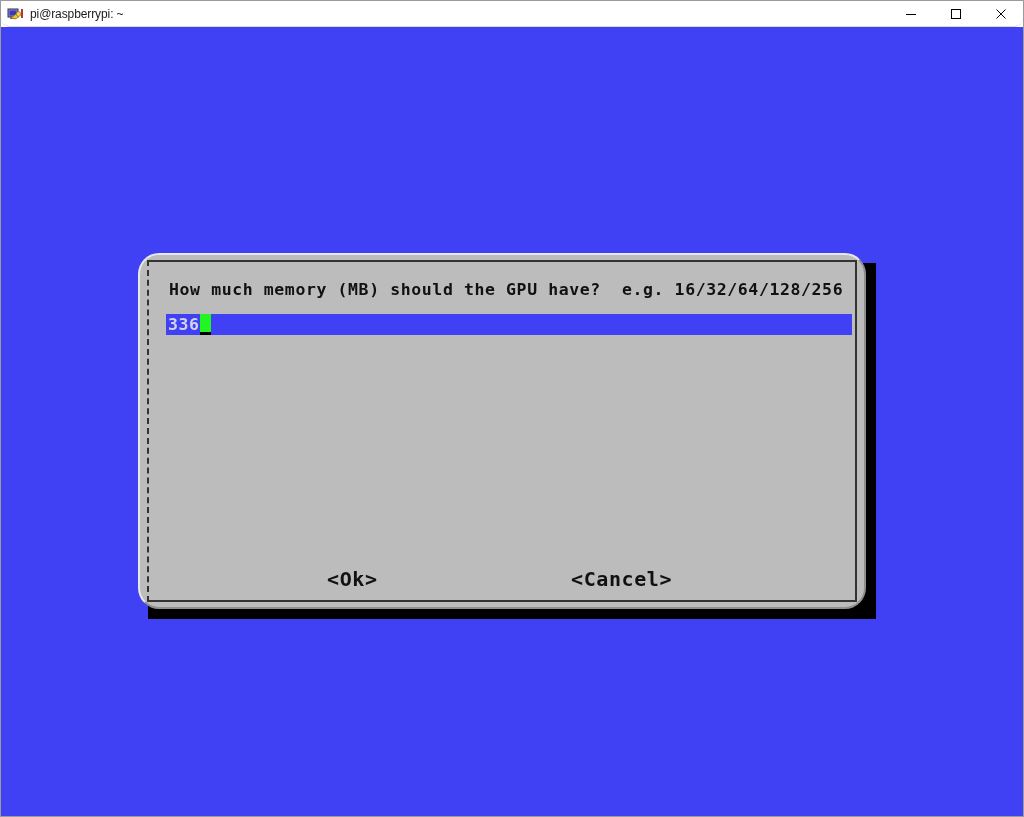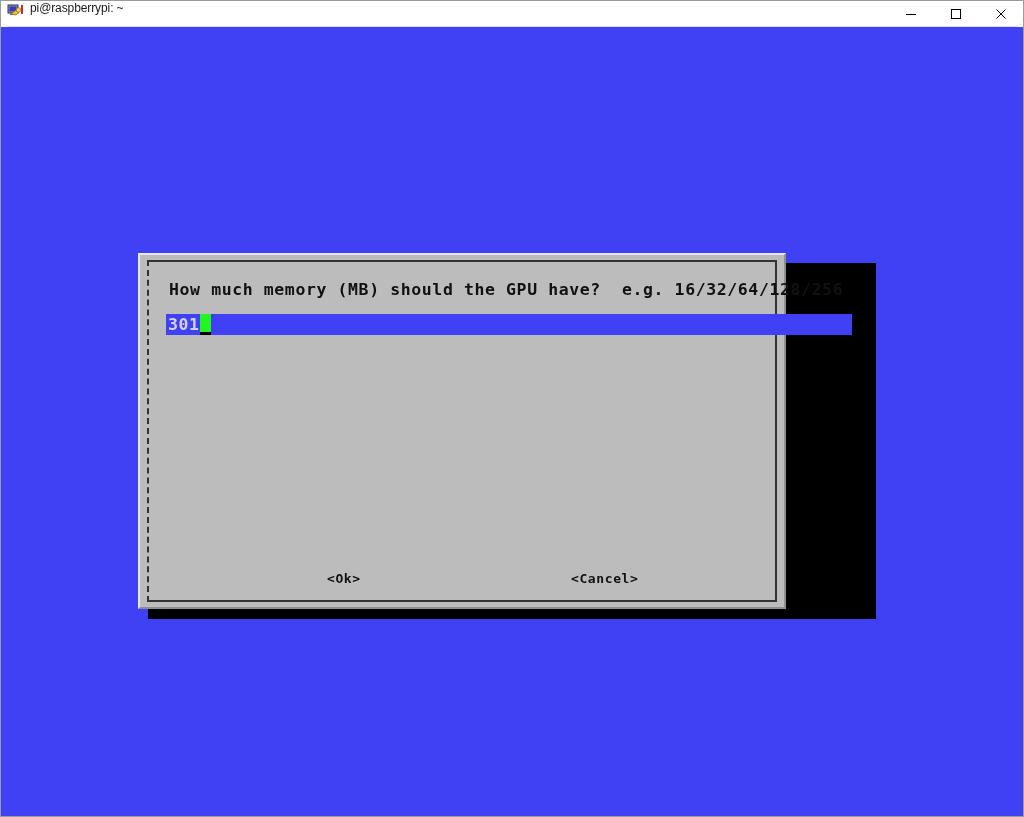--- a/index.html
+++ b/index.html
@@ -26,20 +26,21 @@
     border: 1px solid #9b9b9b;
     display: flex;
     flex-direction: column;
   }
 
   .titlebar {
     height: 25px;
     min-height: 25px;
     background: #ffffff;
     display: flex;
+    align-items: center;
     position: relative;
     border-bottom: 1px solid #d9d9d9;
     border-radius: 9px;
   }
 
   .title-icon {
     width: 18px;
     height: 18px;
     margin-left: 5px;
     margin-right: 6px;
@@ -87,28 +88,29 @@
     top: 236px;
     width: 728px;
     height: 356px;
     background: #000000;
   }
 
   .dialog {
     position: absolute;
     left: 137px;
     top: 226px;
-    width: 648px;
+    width: 728px;
     height: 356px;
     background: #bcbcbc;
     box-sizing: border-box;
     border-top: 2px solid #e8e8e8;
     border-left: 2px solid #e8e8e8;
     border-right: 2px solid #8f8f8f;
     border-bottom: 2px solid #8f8f8f;
+    border-radius: 21px;
   }
 
   .dialog-inner {
     position: absolute;
     left: 7px;
     top: 5px;
     right: 7px;
     bottom: 5px;
     box-sizing: border-box;
     border: 2px solid #333333;
@@ -163,21 +165,21 @@
     position: absolute;
     left: 0;
     right: 0;
     top: 305px;
     height: 24px;
   }
   .dlg-button {
     position: absolute;
     font-family: "DejaVu Sans Mono", monospace;
     font-weight: bold;
-    font-size: 13px;
+    font-size: 20px;
     line-height: 24px;
     color: #111111;
     white-space: pre;
     letter-spacing: 0.6px;
   }
   .btn-ok   { left: 178px; }
   .btn-cancel { left: 422px; }
 
   
   .term-scroll-hint {
@@ -229,21 +231,21 @@
   <div class="terminal">
 
     <div class="dialog-shadow"></div>
 
     <div class="dialog">
       <div class="dialog-inner">
 
         <div class="prompt-text">How much memory (MB) should the GPU have?  e.g. 16/32/64/128/256</div>
 
         <div class="input-row">
-          <span class="input-value">301</span>
+          <span class="input-value">336</span>
           <span class="input-cursor"></span>
         </div>
 
         <div class="button-bar">
           <span class="dlg-button btn-ok">&lt;Ok&gt;</span>
           <span class="dlg-button btn-cancel">&lt;Cancel&gt;</span>
         </div>
 
       </div>
     </div>

